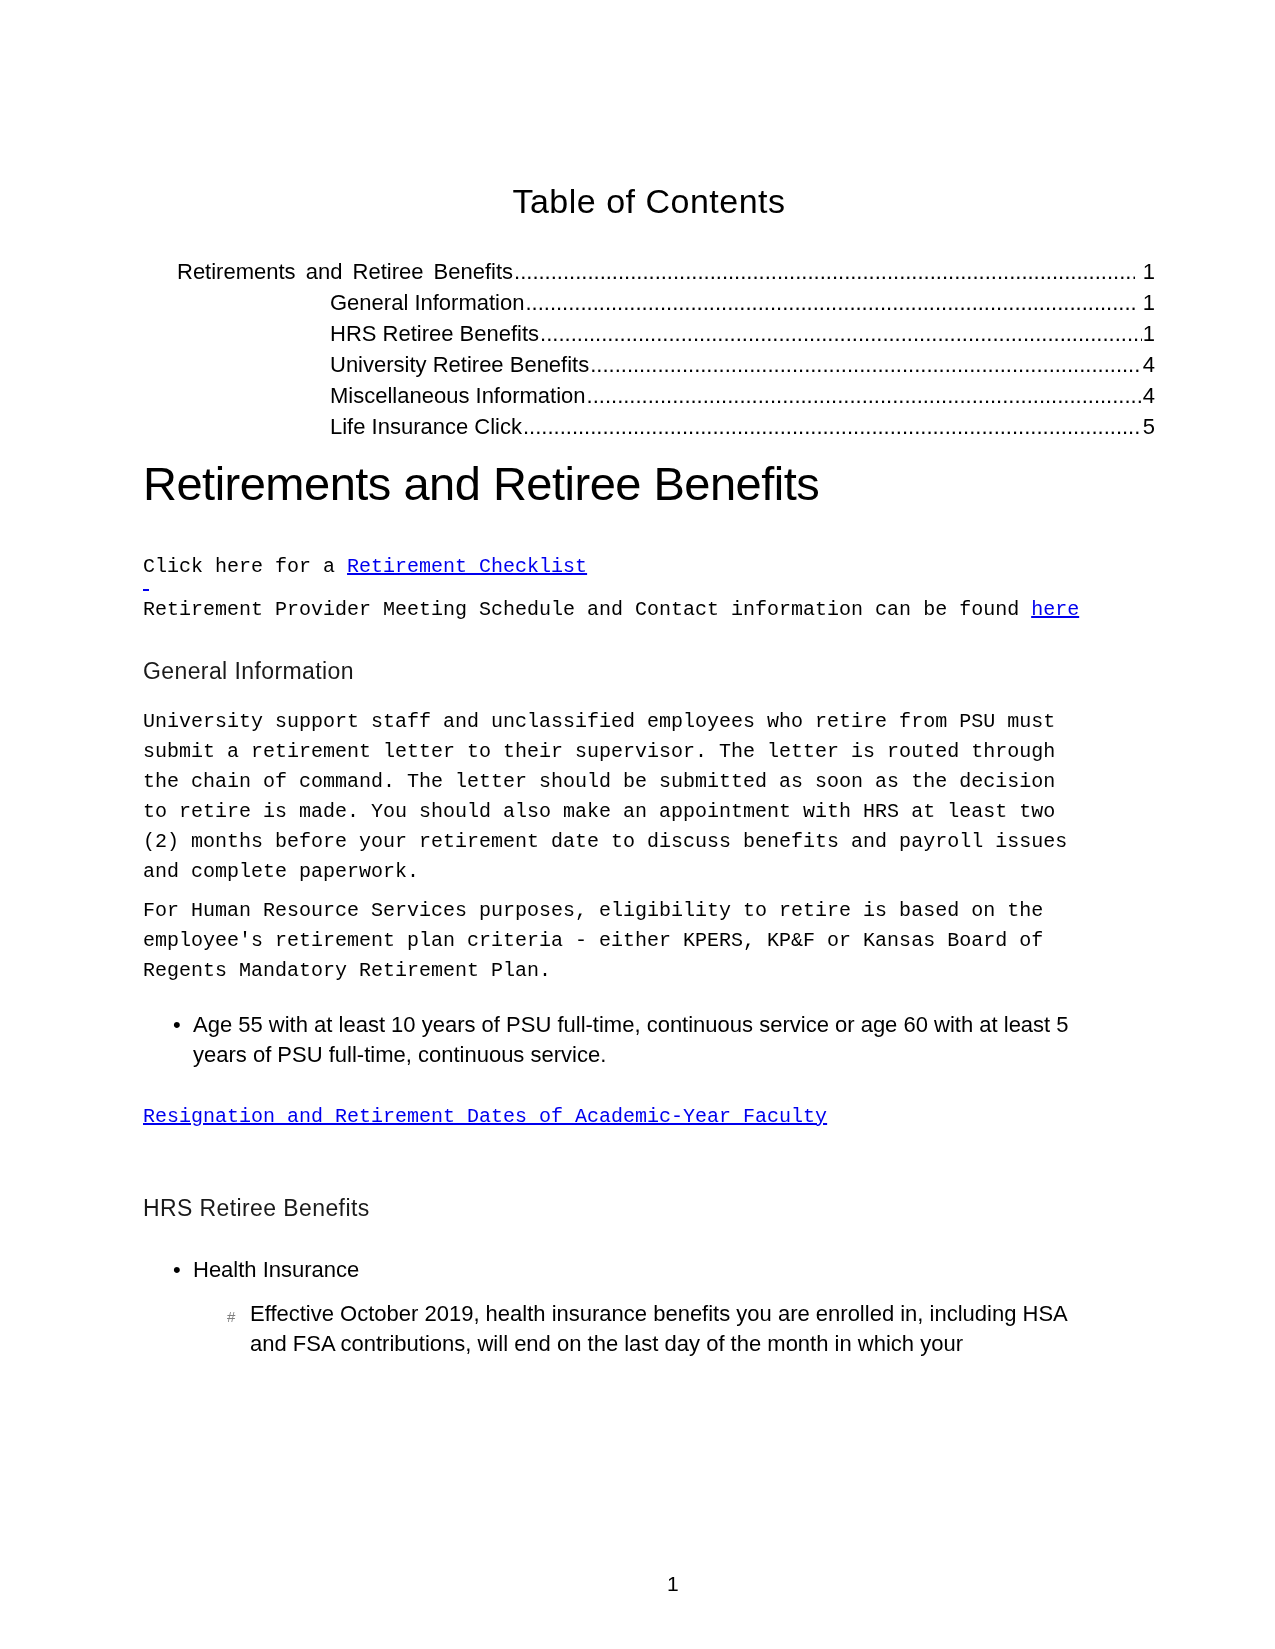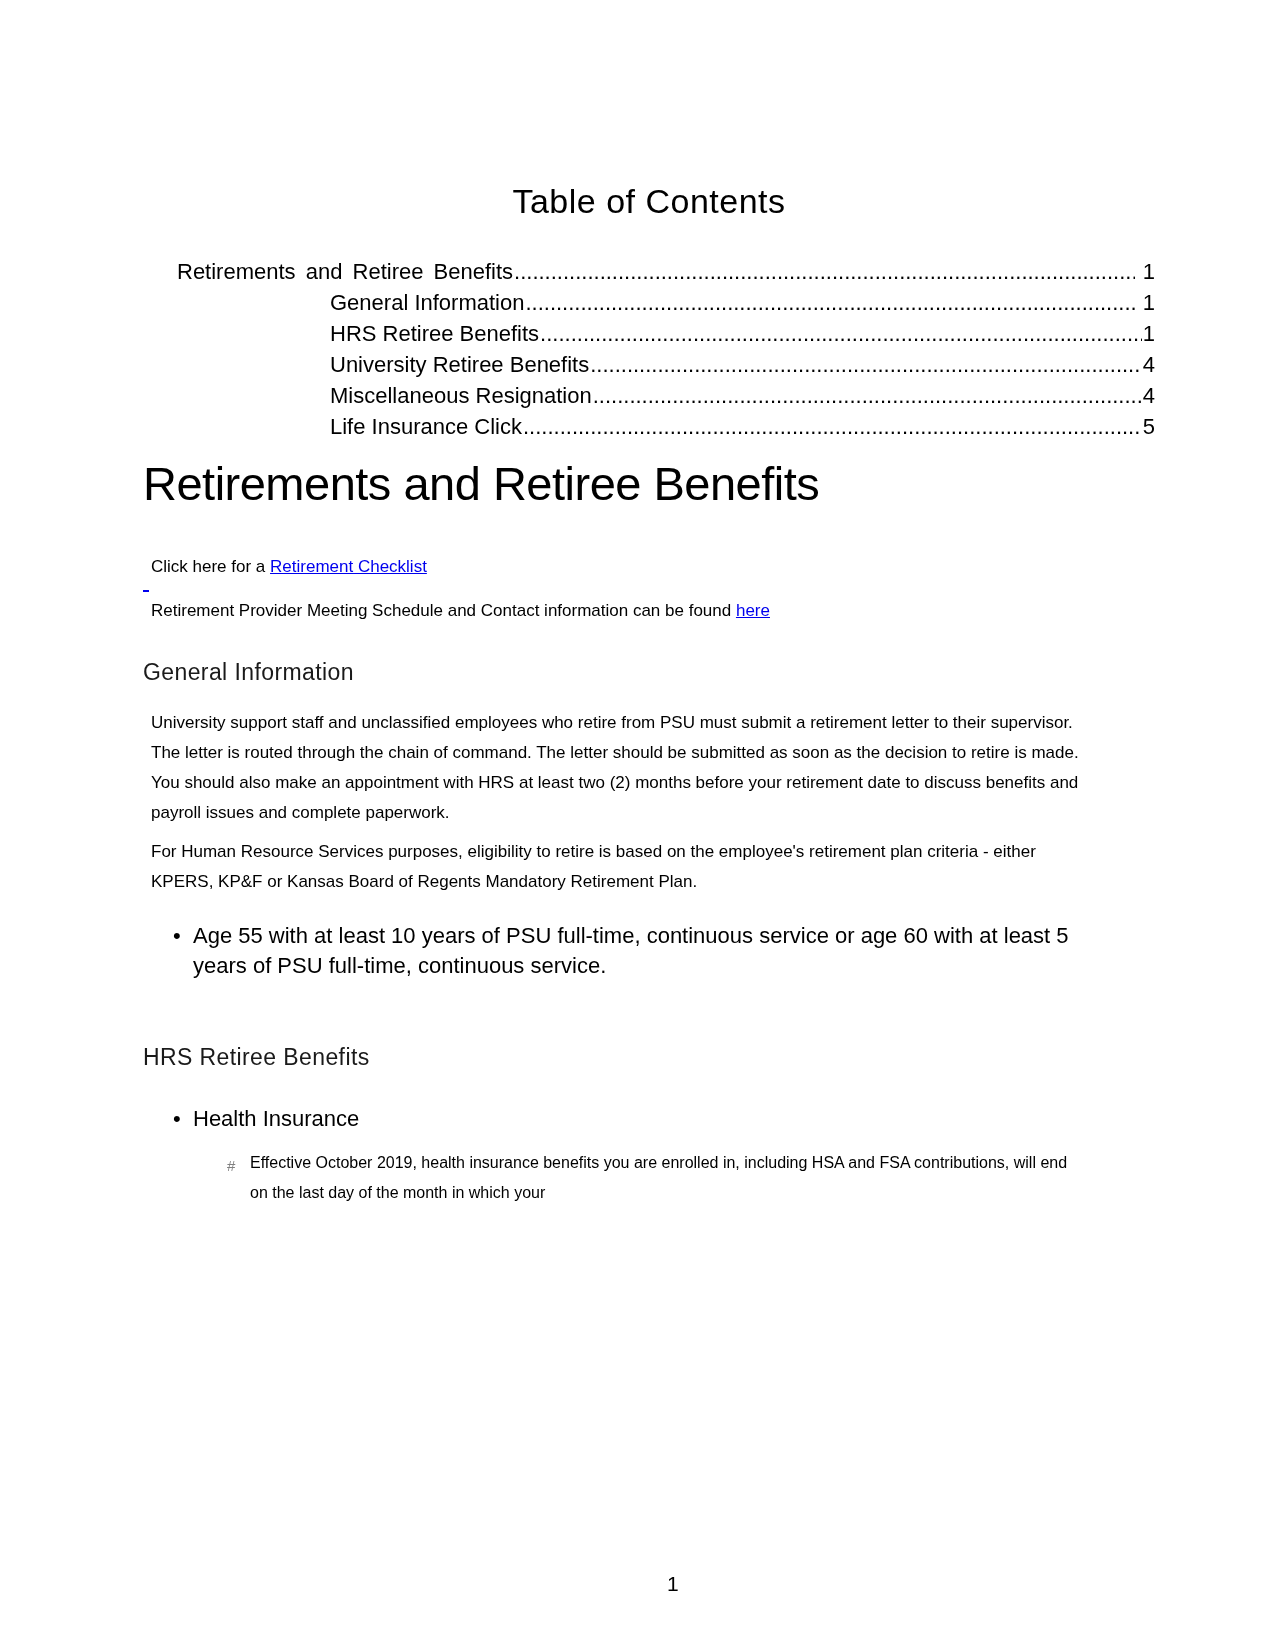--- a/index.html
+++ b/index.html
@@ -48,21 +48,21 @@
   }
   .toc-row.gap .toc-page { margin-left: 7px; }
   
   h1.article-title {
     margin: 16px 0 0 0;
     font-size: 47px;
     line-height: 52px;
     font-weight: 400;
     letter-spacing: -0.5px;
   }
-  p { margin: 8px; font-size: 17px; line-height: 30px; }
+  p { margin: 0; font-size: 20px; line-height: 30px; font-family: Liberation Mono, monospace; }
   a.link { color: #0000ee; text-decoration: underline; cursor: pointer; }
   .intro-1 { margin-top: 42px; }
   .empty-link {
     display: block;
     margin-top: 7px;
     width: 6px;
     height: 2px;
     background: #0000ee;
   }
   .intro-2 { margin-top: 4px; }
@@ -100,21 +100,21 @@
   ul.bullets.benefits { margin-top: 33px; }
   ul.subs {
     list-style: none;
     margin: 14px 0 0 0;
     padding: 0 0 0 34px;
   }
   ul.subs > li {
     position: relative;
     padding-left: 23px;
     width: 845px;
-    font-size: 16px;
+    font-size: 22px;
     line-height: 30px;
   }
   ul.subs > li::before {
     content: "#";
     position: absolute;
     left: 0;
     top: 3px;
     font-size: 15px;
     color: #808080;
   }
@@ -149,21 +149,21 @@
         <span class="toc-label">HRS Retiree Benefits</span>
         <span class="toc-leader"></span>
         <span class="toc-page">1</span>
       </div>
       <div class="toc-row lvl1">
         <span class="toc-label">University Retiree Benefits</span>
         <span class="toc-leader"></span>
         <span class="toc-page">4</span>
       </div>
       <div class="toc-row lvl1">
-        <span class="toc-label">Miscellaneous Resignation</span>
+        <span class="toc-label">Miscellaneous Information</span>
         <span class="toc-leader"></span>
         <span class="toc-page">4</span>
       </div>
       <div class="toc-row lvl1">
         <span class="toc-label">Life Insurance Click</span>
         <span class="toc-leader"></span>
         <span class="toc-page">5</span>
       </div>
     </nav>
 
@@ -177,20 +177,21 @@
 
     <h3 class="section-heading">General Information</h3>
 
     <p class="body first">University support staff and unclassified employees who retire from PSU must submit a retirement letter to their supervisor. The letter is routed through the chain of command. The letter should be submitted as soon as the decision to retire is made. You should also make an appointment with HRS at least two (2) months before your retirement date to discuss benefits and payroll issues and complete paperwork.</p>
     <p class="body">For Human Resource Services purposes, eligibility to retire is based on the employee's retirement plan criteria - either KPERS, KP&amp;F or Kansas Board of Regents Mandatory Retirement Plan.</p>
 
     <ul class="bullets">
       <li><span>Age 55 with at least 10 years of PSU full-time, continuous service or age 60 with at least 5 years of PSU full-time, continuous service.</span></li>
     </ul>
 
+    <p class="standalone-link"><a class="link" href="#">Resignation and Retirement Dates of Academic-Year Faculty</a></p>
 
     <h3 class="section-heading hrs">HRS Retiree Benefits</h3>
 
 
     <ul class="bullets benefits">
       <li>
         <span>Health Insurance</span>
         <ul class="subs">
           <li><span>Effective October 2019, health insurance benefits you are enrolled in, including HSA and FSA contributions, will end on the last day of the month in which your</span></li>
         </ul>

